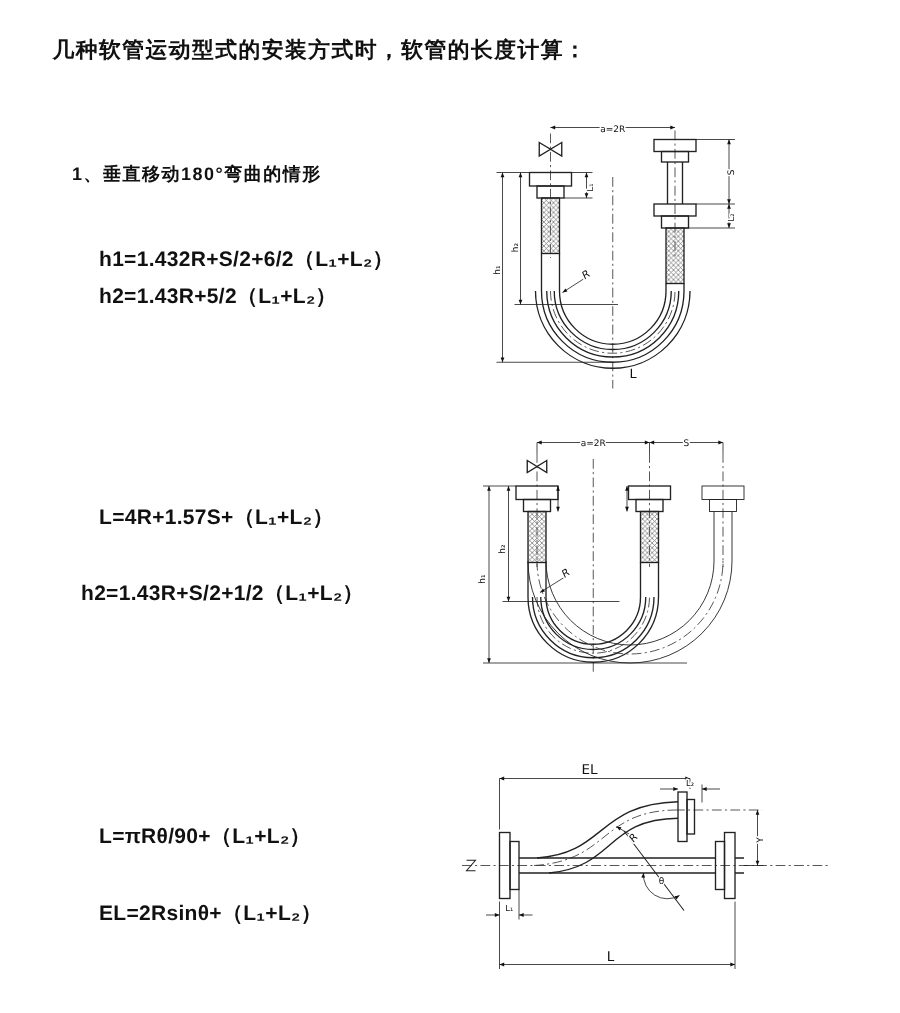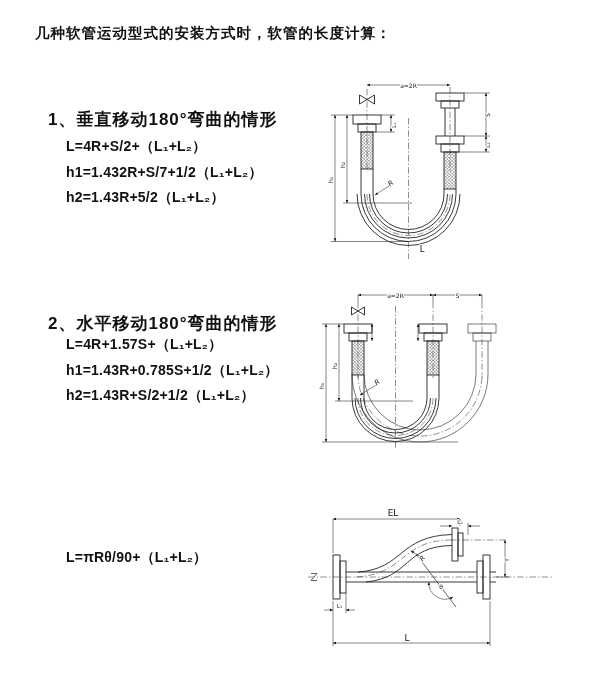--- a/index.html
+++ b/index.html
@@ -1,39 +1,38 @@
 <!DOCTYPE html>
 <html><head>
 <meta charset="utf-8">
 <style>
   html,body{margin:0;padding:0;background:#fff;}
   .page{position:relative;width:572px;height:675px;background:#fff;overflow:hidden;
         font-family:"Liberation Sans","DejaVu Sans",sans-serif;color:#111;}
   .title{position:absolute;left:35px;top:24px;font-size:14.5px;font-weight:bold;letter-spacing:1px;}
-  .sec-heading{position:absolute;font-size:17px;font-weight:bold;letter-spacing:1px;}
+  .sec-heading{position:absolute;font-size:12px;font-weight:bold;letter-spacing:1px;}
   .formula{position:absolute;font-size:14px;font-weight:bold;letter-spacing:0.2px;}
   .diag{position:absolute;}
   .dl text{font-family:"DejaVu Sans",sans-serif;font-size:6px;fill:#111;
            paint-order:stroke;stroke:#fff;stroke-width:2px;stroke-linejoin:round;
            text-anchor:middle;font-weight:normal;}
   .dl text.big{font-size:8.5px;}
   .dl text.med{font-size:9px;}
   .dl text.small{font-size:5.5px;}
   .dl text.it{font-style:italic;font-size:7px;}
 </style>
 </head>
 <body>
 
 <div class="page">
 
   <div class="title">几种软管运动型式的安装方式时，软管的长度计算：</div>
 
   <div class="sec-heading" style="left:48px;top:108px">1、垂直移动180°弯曲的情形</div>
-  <div class="formula" style="left:66px;top:138px">L=4R+S/2+（L₁+L₂）</div>
-  <div class="formula" style="left:66px;top:164px">h1=1.432R+S/7+1/2（L₁+L₂）</div>
+  <div class="formula" style="left:66px;top:164px">h1=1.432R+S/2+6/2（L₁+L₂）</div>
   <div class="formula" style="left:66px;top:189px">h2=1.43R+5/2（L₁+L₂）</div>
 
   <svg class="diag" style="left:305px;top:68px" width="285" height="195" viewBox="0 0 285 195">
     <defs>
       <pattern id="br1" width="3.2" height="3.2" patternUnits="userSpaceOnUse">
         <path d="M0,3.2 L3.2,0 M0,0 L3.2,3.2" stroke="#666" stroke-width="0.45"></path>
       </pattern>
       <marker id="ar1" viewBox="0 0 8 8" refX="7.5" refY="4" markerWidth="6.5" markerHeight="6.5" orient="auto-start-reverse">
         <path d="M0.5,1.2 L7.5,4 L0.5,6.8 Z" fill="#111"></path>
       </marker>
@@ -93,24 +92,22 @@
       <text x="28" y="112" transform="rotate(-90 28 112)">h₁</text>
       <text x="40" y="97" transform="rotate(-90 40 97)">h₂</text>
       <text x="90.5" y="57" class="small" transform="rotate(-90 90.5 57)">L₁</text>
       <text x="184.5" y="47" transform="rotate(-90 184.5 47)">S</text>
       <text x="184.5" y="77" class="small" transform="rotate(-90 184.5 77)">L₂</text>
       <text x="87" y="117" class="it" transform="rotate(-35 87 117)">R</text>
       <text x="117" y="184" class="big">L</text>
     </g>
   </svg>
 
-  <div class="sec-heading" style="left:48px;top:312px">2、水平移动180°弯曲的情形</div>
   <div class="formula" style="left:66px;top:336px">L=4R+1.57S+（L₁+L₂）</div>
-  <div class="formula" style="left:66px;top:362px">h1=1.43R+0.785S+1/2（L₁+L₂）</div>
-  <div class="formula" style="left:66px;top:387px">h2=1.43R+S/2+1/2（L₁+L₂）</div>
+  <div class="formula" style="left:54px;top:387px">h2=1.43R+S/2+1/2（L₁+L₂）</div>
 
   <svg class="diag" style="left:310px;top:282px" width="285" height="180" viewBox="0 0 285 180">
     <defs>
       <pattern id="br2" width="3.2" height="3.2" patternUnits="userSpaceOnUse">
         <path d="M0,3.2 L3.2,0 M0,0 L3.2,3.2" stroke="#666" stroke-width="0.45"></path>
       </pattern>
       <marker id="ar2" viewBox="0 0 8 8" refX="7.5" refY="4" markerWidth="6.5" markerHeight="6.5" orient="auto-start-reverse">
         <path d="M0.5,1.2 L7.5,4 L0.5,6.8 Z" fill="#111"></path>
       </marker>
     </defs>
@@ -170,20 +167,21 @@
     <g class="dl">
       <text x="85.5" y="15.6">a=2R</text>
       <text x="147.5" y="15.6">S</text>
       <text x="13.5" y="104" transform="rotate(-90 13.5 104)">h₁</text>
       <text x="26.5" y="84" transform="rotate(-90 26.5 84)">h₂</text>
       <text x="68.5" y="102" class="it" transform="rotate(-35 68.5 102)">R</text>
     </g>
   </svg>
 
   <div class="formula" style="left:66px;top:549px">L=πRθ/90+（L₁+L₂）</div>
+  <div class="formula" style="left:66px;top:600px">EL=2Rsinθ+（L₁+L₂）</div>
 
   <svg class="diag" style="left:300px;top:495px" width="295" height="165" viewBox="0 0 295 165">
     <defs>
       <marker id="ar3" viewBox="0 0 8 8" refX="7.5" refY="4" markerWidth="6.5" markerHeight="6.5" orient="auto-start-reverse">
         <path d="M0.5,1.2 L7.5,4 L0.5,6.8 Z" fill="#111"></path>
       </marker>
     </defs>
     <g fill="none" stroke="#222" stroke-width="0.9">
       <g stroke-width="0.55" stroke="#333" stroke-dasharray="6.5 2.2 1.4 2.2">
         <path d="M8,82 H252"></path>

